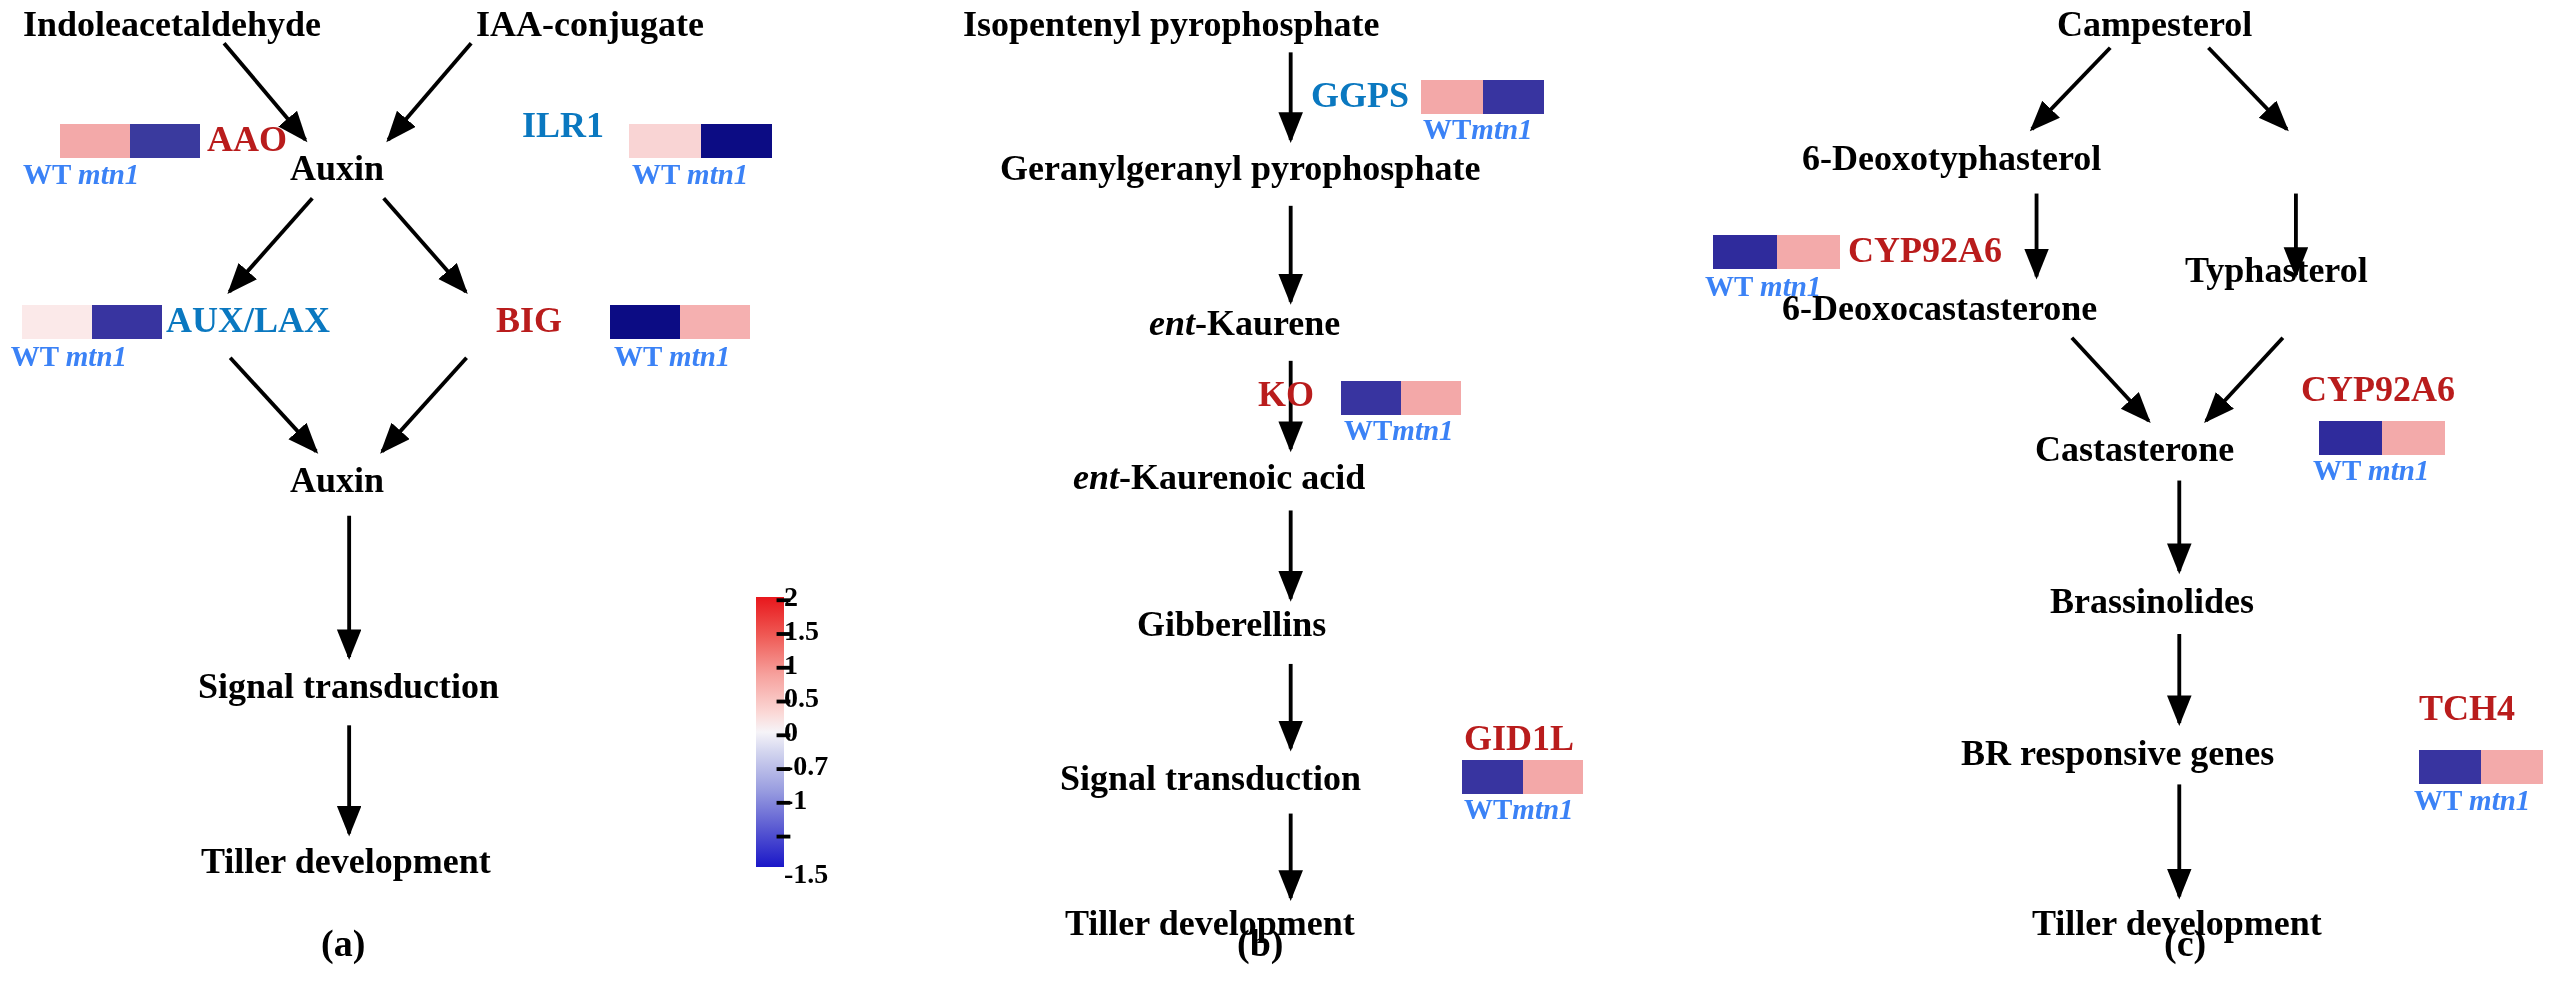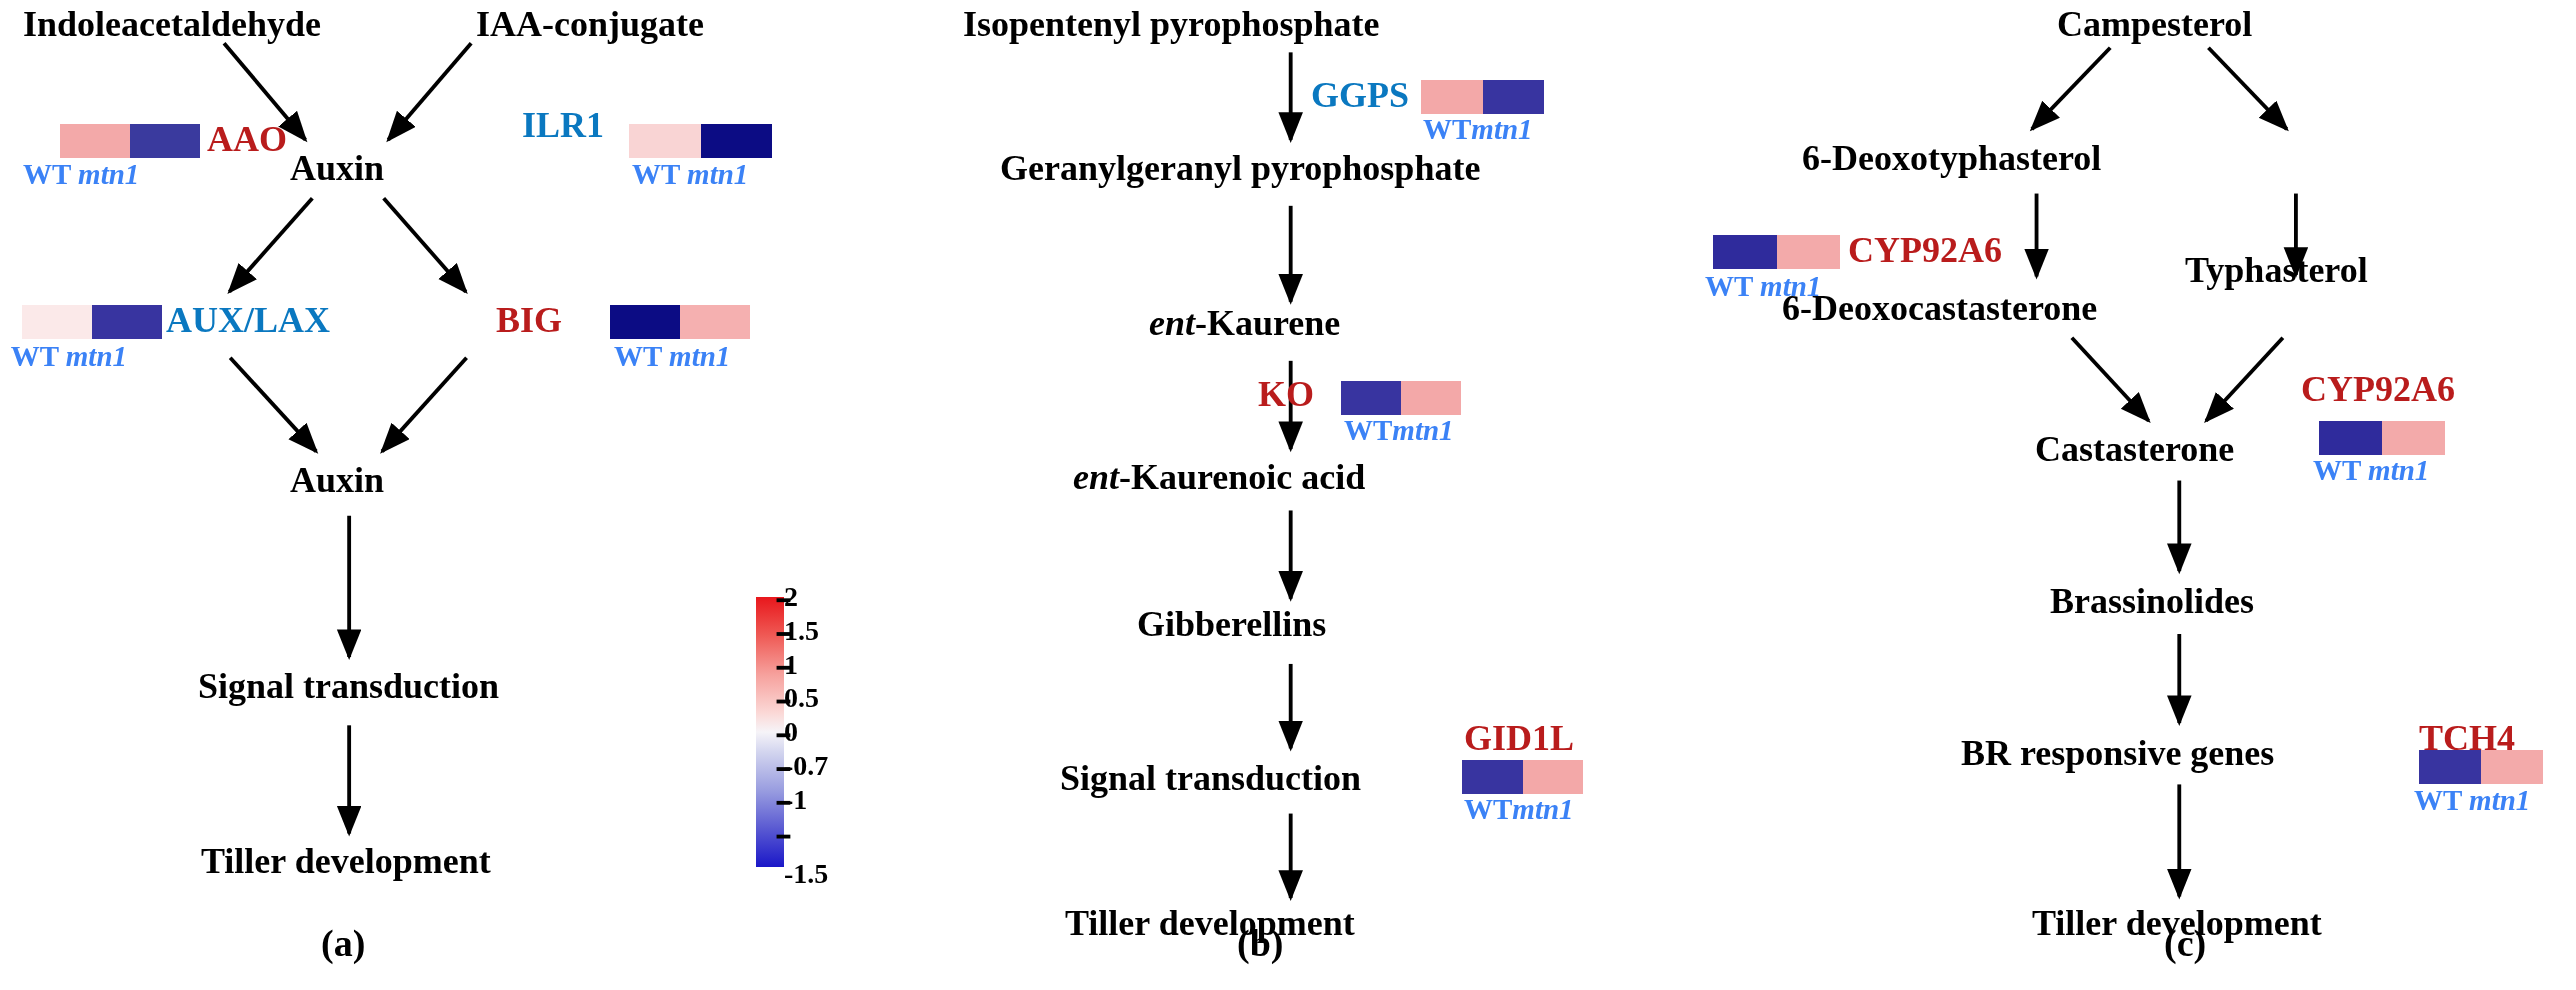--- a/index.html
+++ b/index.html
@@ -308,21 +308,21 @@
     <span>WT</span>
     <i>mtn1</i>
   </div>
 
   <div class="node" style="left:2035px; top:431px;">Castasterone</div>
 
   <div class="node" style="left:2050px; top:583px;">Brassinolides</div>
 
   <div class="node" style="left:1961px; top:735px;">BR responsive genes</div>
 
-  <div class="gene red" style="left:2419px; top:720px;">TCH4</div>
+  <div class="gene red" style="left:2419px; top:690px;">TCH4</div>
   <div class="hm" style="left:2419px; top:750px; width:124px;">
     <div class="cell" style="width:50%; background:#3834a0;"></div>
     <div class="cell" style="width:50%; background:#f3aaaa;"></div>
   </div>
   <div class="wt" style="left:2414px; top:786px;">
     <span>WT</span>
     <i>mtn1</i>
   </div>
 
   <div class="node" style="left:2032px; top:905px;">Tiller development</div>

